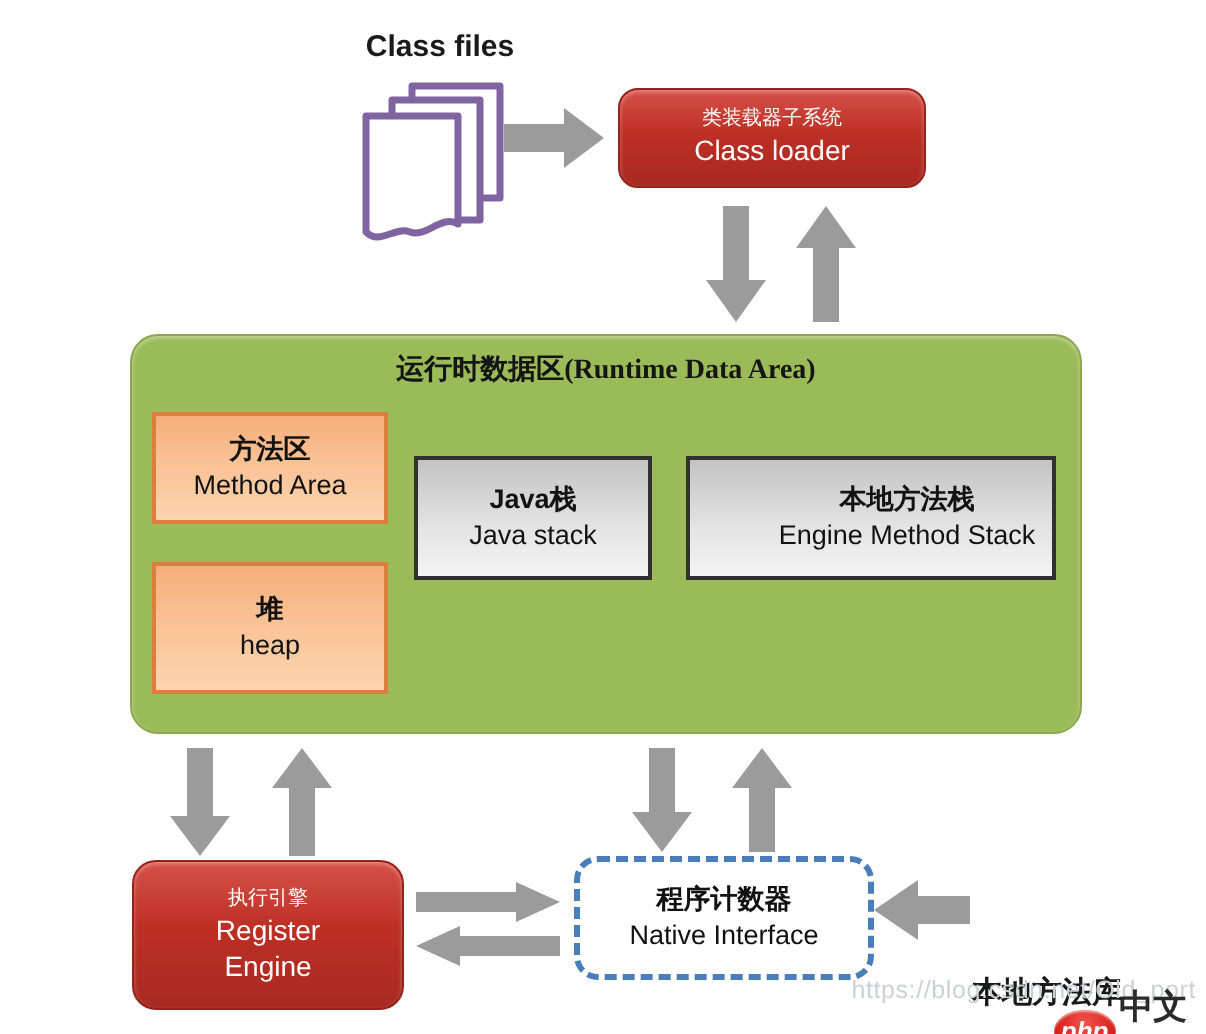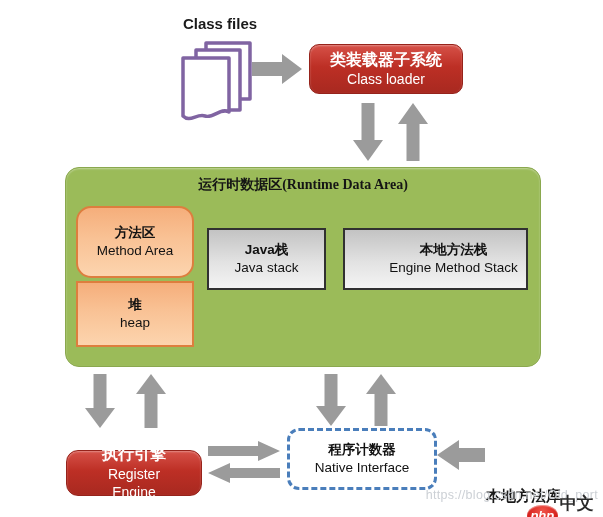--- a/index.html
+++ b/index.html
@@ -13,21 +13,21 @@
 
   .label { font-size:15px; font-weight:600; color:#1a1a1a; text-align:center; }
 
   .red-box {
     background:linear-gradient(180deg,#d65148 0%,#bd2f25 45%,#a82920 100%);
     border:1px solid #96231b; border-radius:10px;
     color:#fff; display:flex; flex-direction:column; align-items:center; justify-content:center;
     text-align:center; line-height:1.3;
     box-shadow: inset 0 1px 2px rgba(255,255,255,.35);
   }
-  .red-box .cn { font-weight:bold; font-size:16px;text-align:right; }
+  .red-box .cn { font-weight:normal; font-size:10px;text-align:right; }
   .red-box .en { font-size:14px; }
 
   .green-panel {
     left:65px; top:167px; width:476px; height:200px;
     background:#9bbb59; border:1px solid #8aa84e; border-radius:14px;
     box-shadow: inset 0 1px 2px rgba(255,255,255,.4);
   }
   .panel-title {
     position:absolute; top:8px; left:0; width:100%; text-align:center;
     font-size:14px; font-weight:bold; color:#151515;font-family:Liberation Serif, serif;
@@ -100,21 +100,21 @@
   <svg class="abs arr" style="left:353px;top:103px;" width="30" height="58" viewBox="0 0 30 58">
     <polygon points="8.5,0 21.5,0 21.5,37 30,37 15,58 0,37 8.5,37"></polygon>
   </svg>
   <svg class="abs arr" style="left:398px;top:103px;" width="30" height="58" viewBox="0 0 30 58">
     <polygon points="15,0 30,21 21.5,21 21.5,58 8.5,58 8.5,21 0,21"></polygon>
   </svg>
 
   <div class="abs green-panel">
     <div class="panel-title">运行时数据区(Runtime Data Area)</div>
 
-    <div class="inner-box orange" style="left:10px;top:38px;width:118px;height:72px;border-radius:15px;">
+    <div class="inner-box orange" style="left:10px;top:38px;width:118px;height:56px;">
       <span class="cn">方法区</span>
       <span class="en">Method Area</span>
     </div>
 
     <div class="inner-box gray" style="left:141px;top:36px;width:119px;height:62px;">
       <span class="cn">Java栈</span>
       <span class="en">Java stack</span>
     </div>
 
     <div class="inner-box gray" style="left:277px;top:36px;width:185px;height:62px;padding-left:36px;">
@@ -136,21 +136,21 @@
     <polygon points="15,0 30,20 21.5,20 21.5,54 8.5,54 8.5,20 0,20"></polygon>
   </svg>
 
   <svg class="abs arr" style="left:316px;top:374px;" width="30" height="52" viewBox="0 0 30 52">
     <polygon points="8.5,0 21.5,0 21.5,32 30,32 15,52 0,32 8.5,32"></polygon>
   </svg>
   <svg class="abs arr" style="left:366px;top:374px;" width="30" height="52" viewBox="0 0 30 52">
     <polygon points="15,0 30,20 21.5,20 21.5,52 8.5,52 8.5,20 0,20"></polygon>
   </svg>
 
-  <div class="abs red-box" style="left:66px;top:450px;width:136px;height:46px;border-radius:12px;">
+  <div class="abs red-box" style="left:66px;top:430px;width:136px;height:75px;border-radius:12px;">
     <span class="cn">执行引擎</span>
     <span class="en">Register</span>
     <span class="en">Engine</span>
   </div>
 
   <svg class="abs arr" style="left:208px;top:441px;" width="72" height="20" viewBox="0 0 72 20">
     <polygon points="0,5 50,5 50,0 72,10 50,20 50,15 0,15"></polygon>
   </svg>
   <svg class="abs arr" style="left:208px;top:463px;" width="72" height="20" viewBox="0 0 72 20">
     <polygon points="72,5 22,5 22,0 0,10 22,20 22,15 72,15"></polygon>

